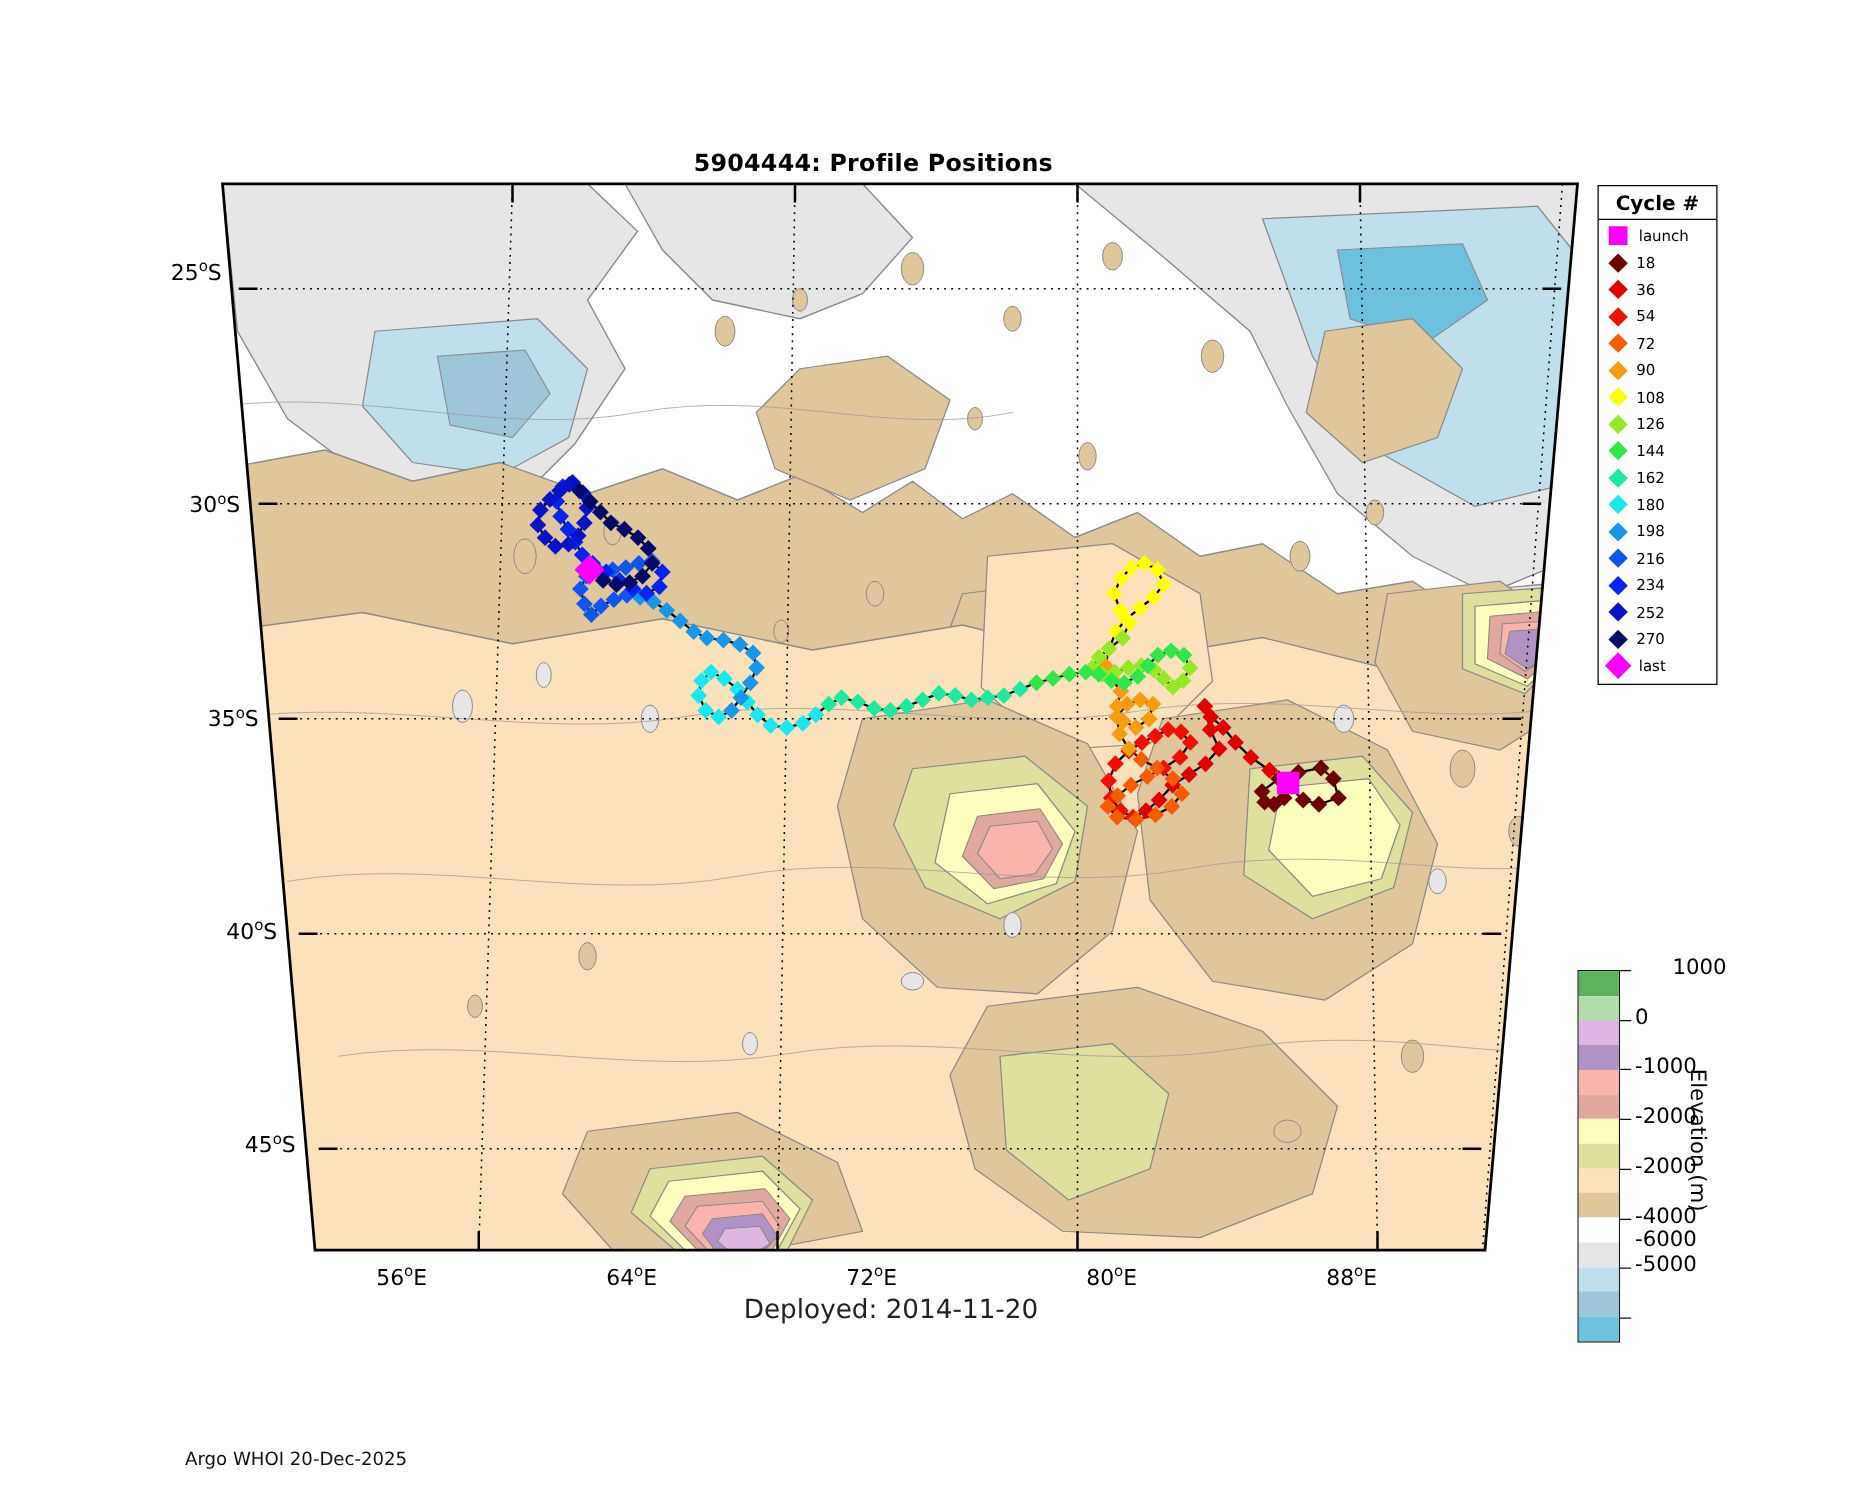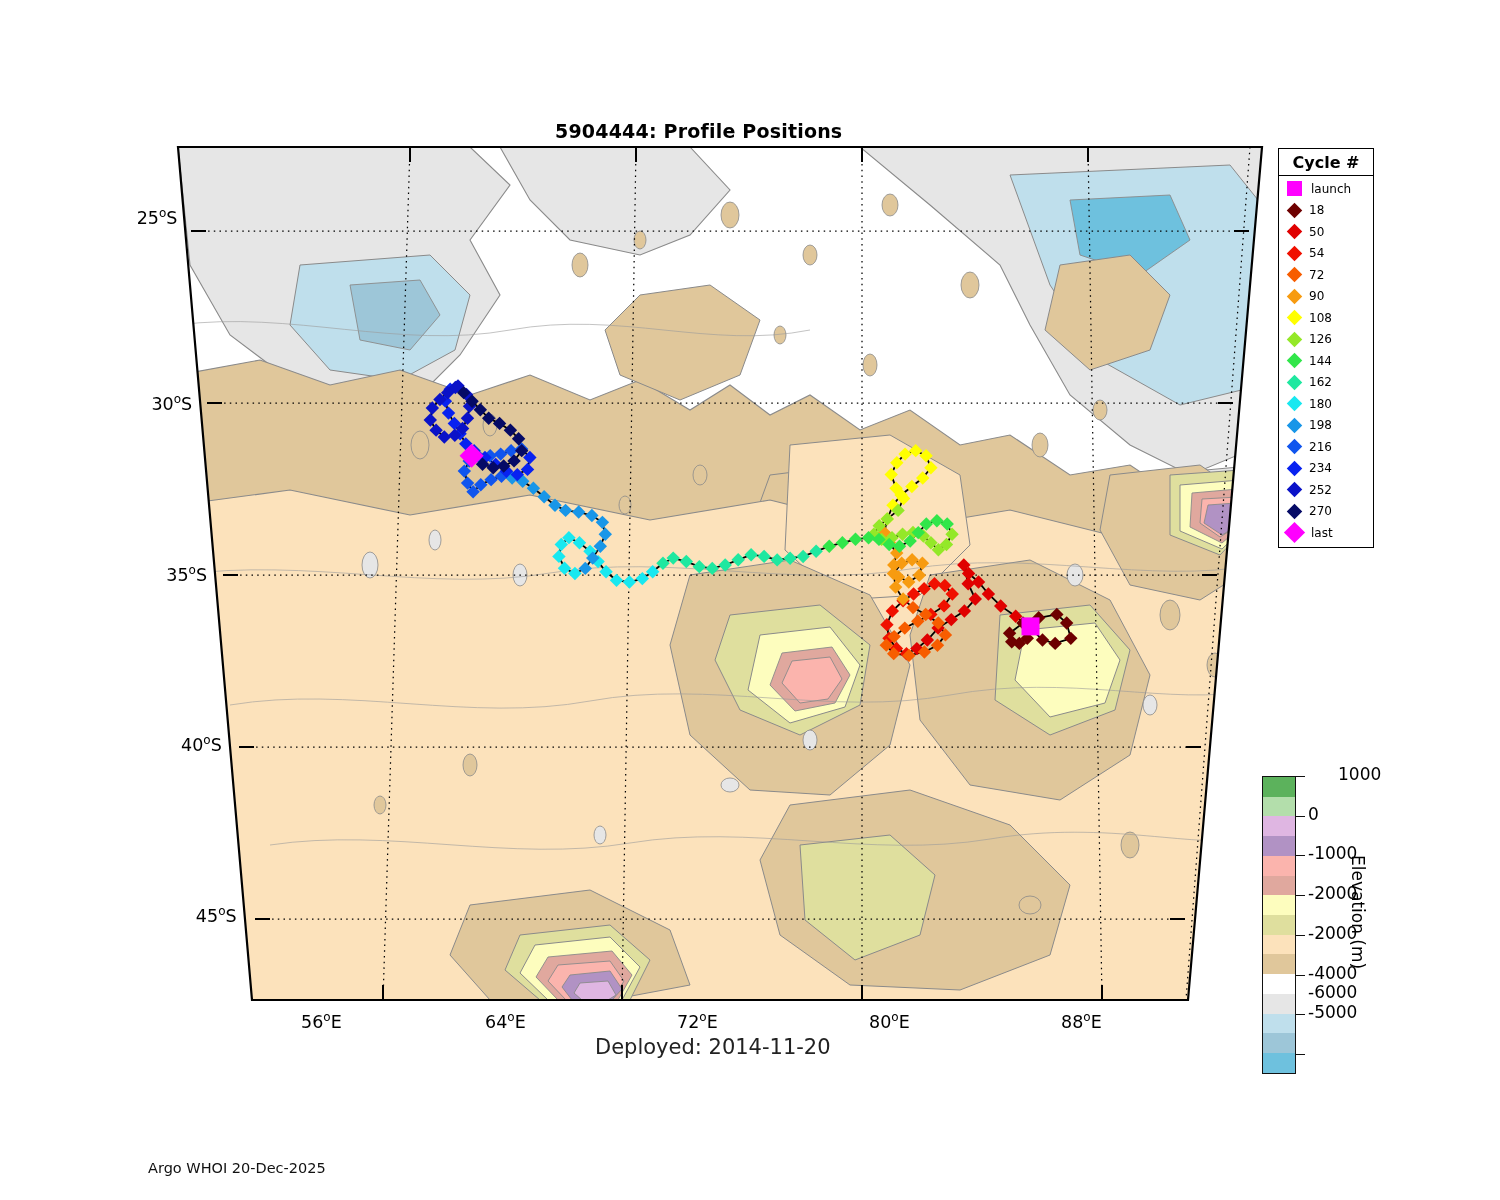--- a/index.html
+++ b/index.html
@@ -464,21 +464,21 @@
       <div class="leg-row">
         <div class="leg-sw">
           <div class="dia" style="background: rgb(110, 0, 0);"></div>
         </div>
         <div class="leg-txt num">18</div>
       </div>
       <div class="leg-row">
         <div class="leg-sw">
           <div class="dia" style="background: rgb(224, 0, 0);"></div>
         </div>
-        <div class="leg-txt num">50</div>
+        <div class="leg-txt num">36</div>
       </div>
       <div class="leg-row">
         <div class="leg-sw">
           <div class="dia" style="background: rgb(240, 16, 0);"></div>
         </div>
         <div class="leg-txt num">54</div>
       </div>
       <div class="leg-row">
         <div class="leg-sw">
           <div class="dia" style="background: rgb(247, 93, 0);"></div>

